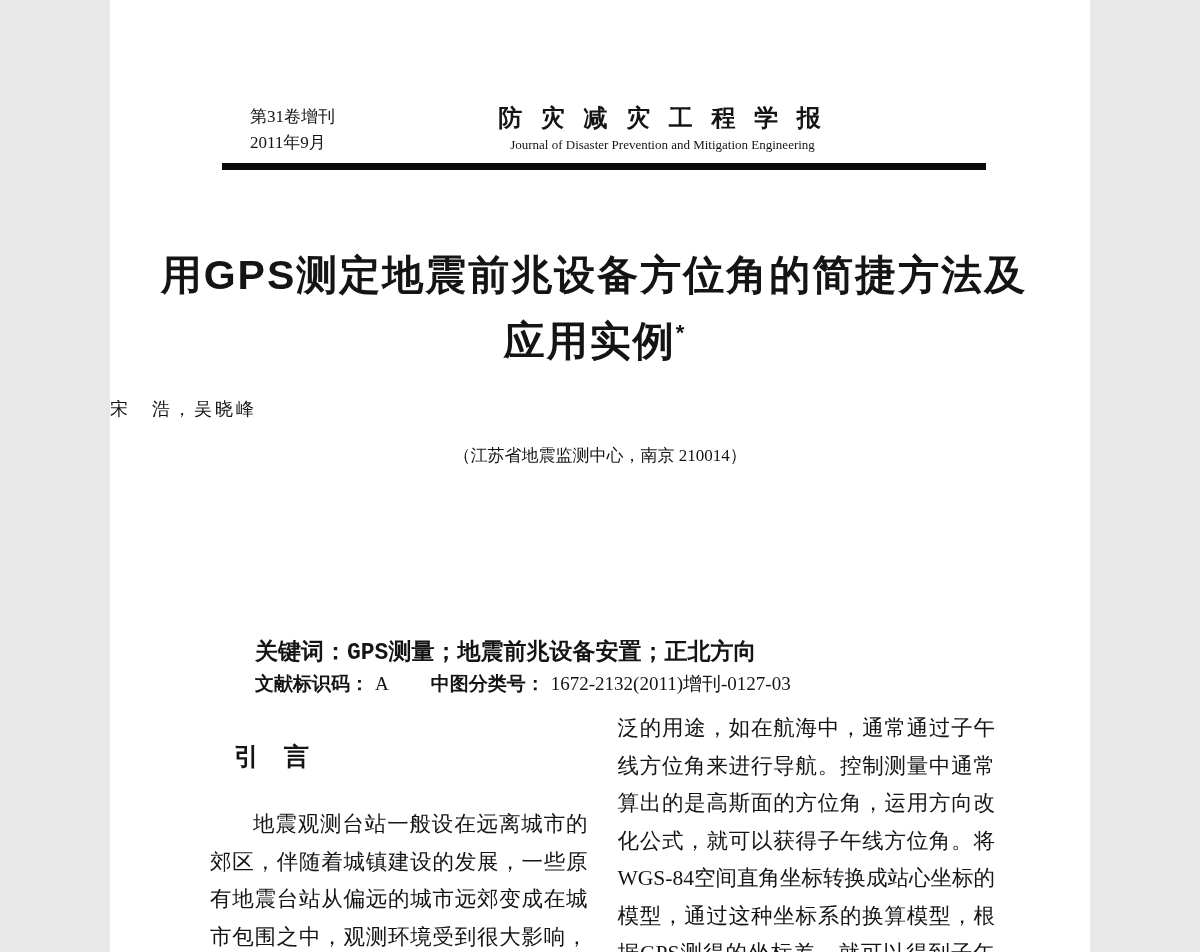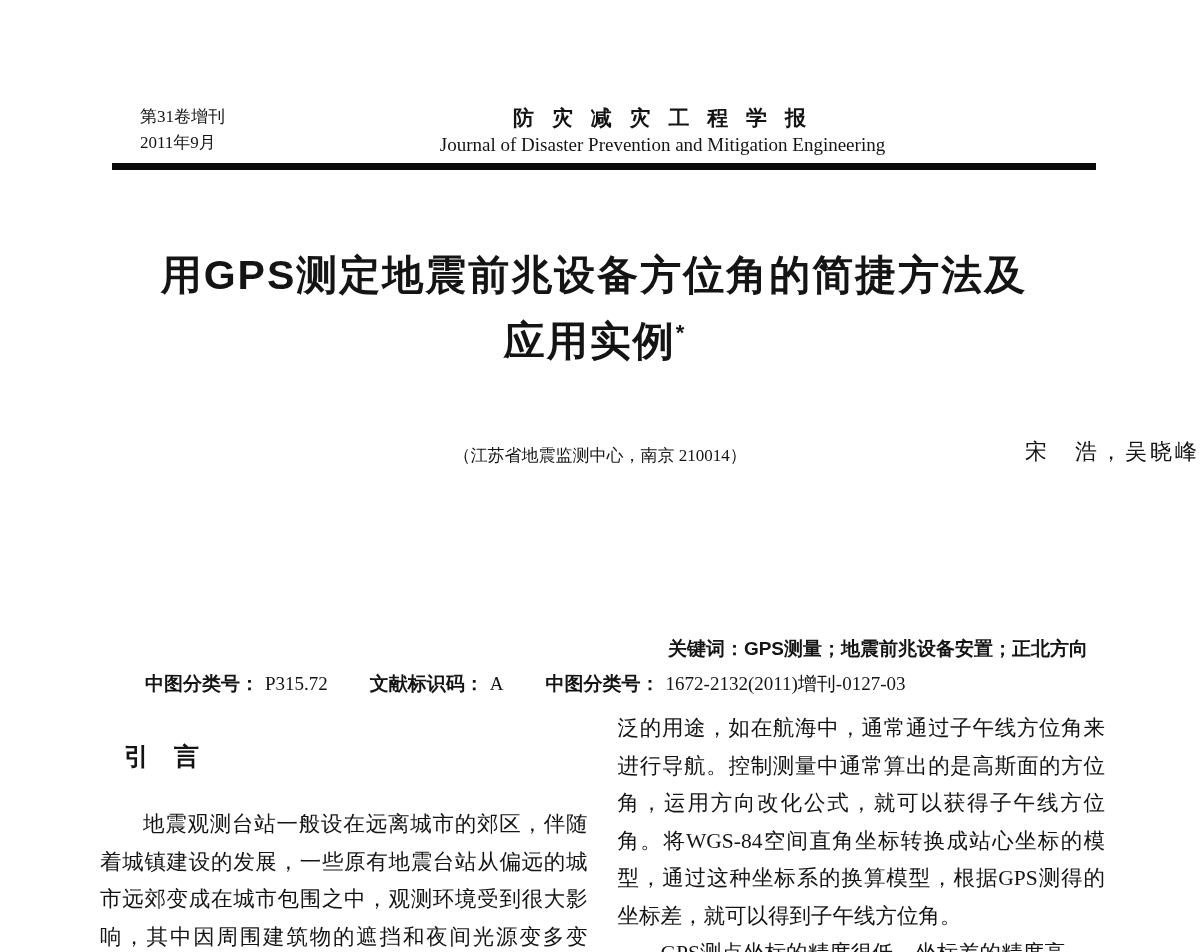--- a/index.html
+++ b/index.html
@@ -1,19 +1,19 @@
 <!DOCTYPE html>
 <html><head>
 <meta charset="utf-8">
 <style>
   * { margin: 0; padding: 0; box-sizing: border-box; }
   html, body { background: #e8e8e8; }
   .page {
     position: relative;
-    width: 1200px;
+    width: 980px;
     height: 952px;
     margin: 0 auto;
     background: #ffffff;
     color: #141414;
     font-family: "Liberation Serif", serif;
     overflow: hidden;
   }
 
   
   .journal-header {
@@ -21,28 +21,28 @@
     top: 104px; left: 140px; right: 100px;
     display: flex;
     align-items: flex-start;
     justify-content: space-between;
   }
   .header-side { font-size: 17px; line-height: 26px; white-space: nowrap; }
   .header-side.right { text-align: center; font-size: 18px; }
   .header-center { flex: 1; text-align: center; padding: 0 10px; }
   .journal-title-cn {
     font-family: "Liberation Sans", sans-serif;
-    font-size: 21px;
+    font-size: 24px;
     font-weight: bold;
     letter-spacing: 6px;
     line-height: 28px;
     white-space: nowrap;
   }
   .journal-title-en {
-    font-size: 19px;
+    font-size: 13px;
     line-height: 26px;
     white-space: nowrap;
   }
 
   .header-rule {
     position: absolute;
     top: 163px; left: 112px; right: 104px;
     height: 4px;
     border-top: 4px solid #0a0a0a;
     border-bottom: 3px solid #0a0a0a;
@@ -57,24 +57,23 @@
     font-weight: bold;
     font-size: 41px;
     line-height: 58px;
     letter-spacing: 2px;
   }
   .title-note { font-size: 22px; vertical-align: super; letter-spacing: 0; }
 
   .authors {
     position: absolute;
     top: 397px; left: 0; right: 0;
-    text-align: right;
-    font-size: 22px;
+    text-align: left;
+    font-size: 18px;
     letter-spacing: 3px;
-    margin-top: 40px;
   }
   .affiliation {
     position: absolute;
     top: 444px; left: 0; right: 0;
     text-align: center;
     font-size: 17px;
   }
 
   
   .abstract {
@@ -82,25 +81,24 @@
     top: 497px; left: 145px; right: 112px;
     font-size: 19px;
     line-height: 31px;
     text-align: justify;
   }
   .abstract .label { font-family: "Liberation Sans", sans-serif; font-weight: bold; }
 
   .keywords {
     position: absolute;
     top: 636px; left: 145px; right: 112px;
-    font-family: Liberation Sans, sans-serif;
+    font-family: Liberation Mono, monospace;
     font-weight: bold;
-    font-size: 19px;
+    font-size: 23px;
     white-space: nowrap;
-    text-align: right;
   }
   .classification {
     position: absolute;
     top: 671px; left: 145px; right: 112px;
     font-size: 19px;
     display: flex;
     gap: 42px;
     white-space: nowrap;
   }
   .classification .label { font-family: "Liberation Sans", sans-serif; font-weight: bold; }
@@ -152,21 +150,20 @@
 
   <div class="authors">宋　浩，吴晓峰</div>
   <div class="affiliation">（江苏省地震监测中心，南京 210014）</div>
 
 
   <div class="keywords">
     <span>关键词：</span><span>GPS测量；地震前兆设备安置；正北方向</span>
   </div>
 
   <div class="classification">
-    <span><span class="label">中图分类号：</span><span class="value">P315.72</span></span>
     <span><span class="label">文献标识码：</span><span class="value">A</span></span>
     <span><span class="label">中图分类号：</span><span class="value">1672-2132(2011)增刊-0127-03</span></span>
   </div>
 
   <div class="body-columns">
     <div class="column col-left">
       <div class="section-heading">引　言</div>
       <div class="body-paragraph para-indent">地震观测台站一般设在远离城市的郊区，伴随着城镇建设的发展，一些原有地震台站从偏远的城市远郊变成在城市包围之中，观测环境受到很大影响，其中因周围建筑物的遮挡和夜间光源变多变强，已经无</div>
     </div>
     <div class="column col-right">

